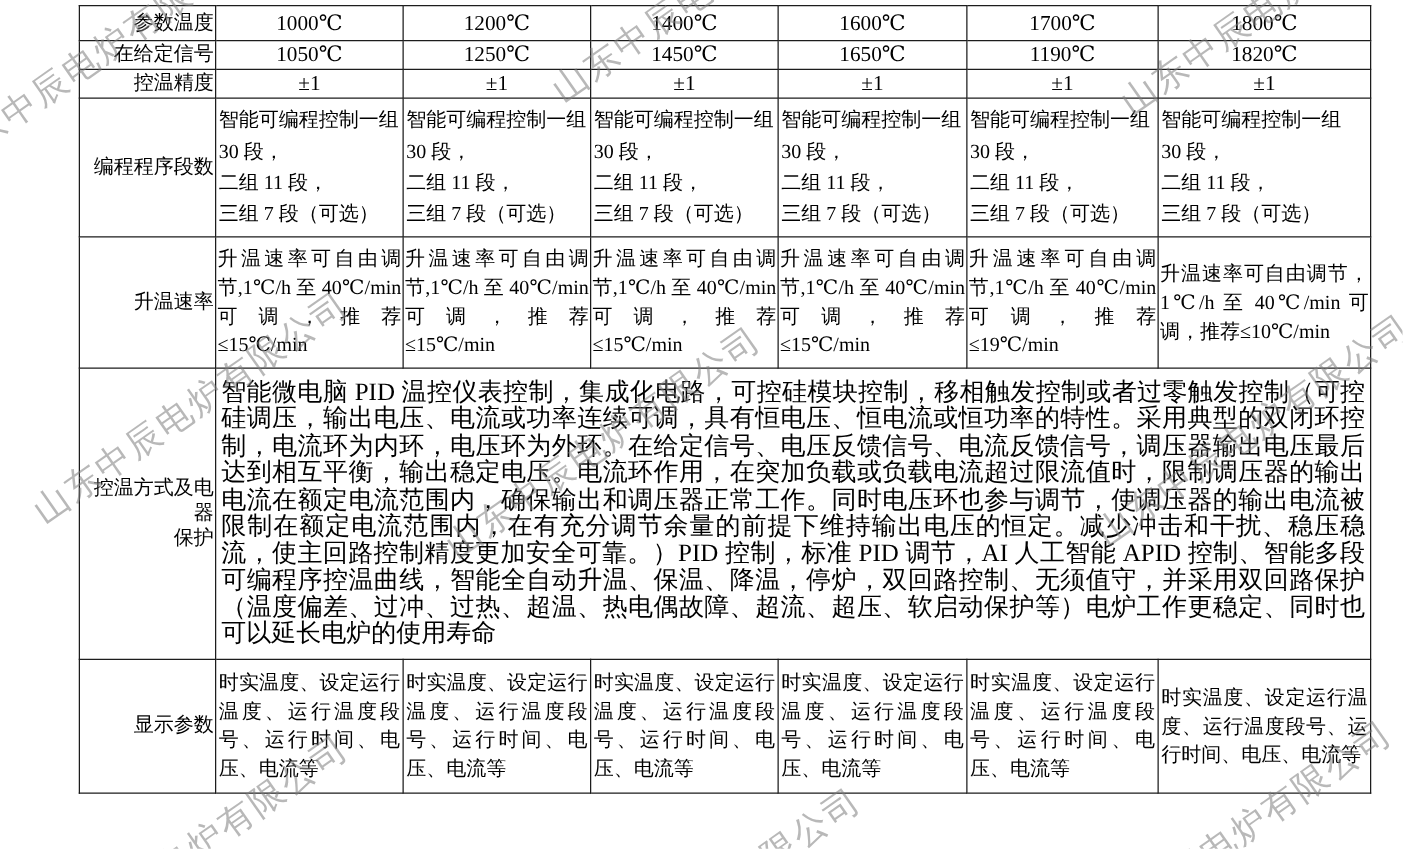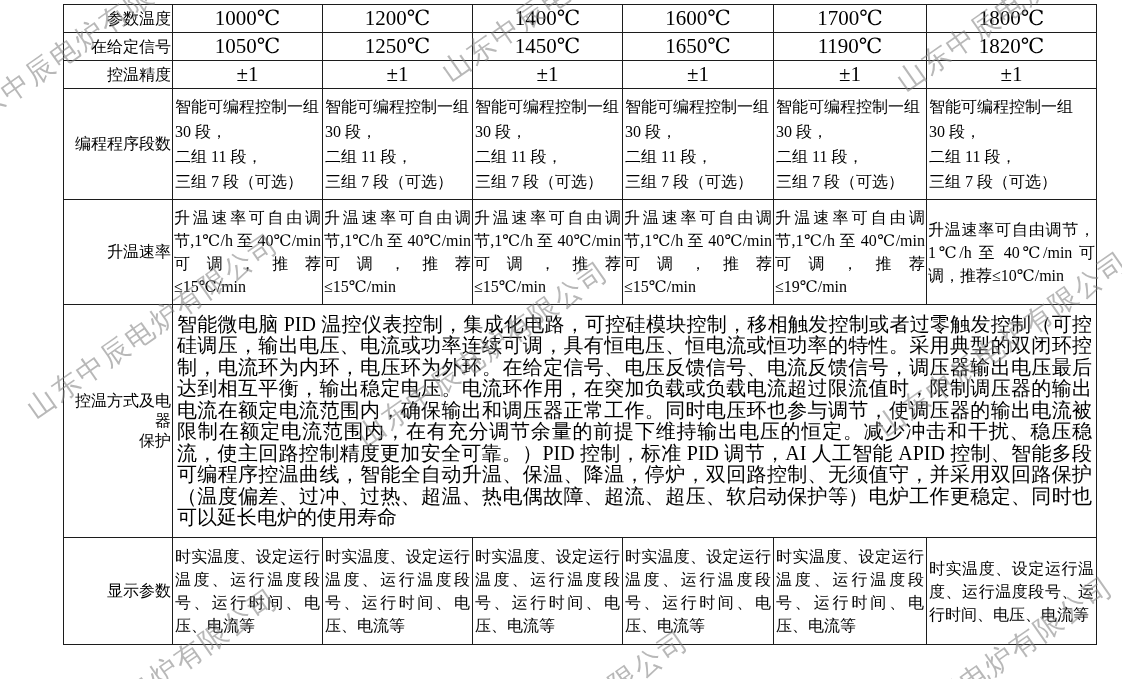--- a/index.html
+++ b/index.html
@@ -9,21 +9,21 @@
   }
   .stage { position:absolute; left:0; top:0; width:1122px; height:679px; overflow:hidden; }
 
   table.spec {
     position:absolute; left:63px; top:4px; width:1033px;
     border-collapse:collapse; table-layout:fixed; background:transparent;
   }
   td { border:1px solid #1c1c1c; overflow:hidden; vertical-align:middle; }
 
   td.rowhead { text-align:right; font-size:16px; line-height:20px; white-space:pre-line; }
-  td.val     { text-align:center; font-size:21px; }
+  td.val     { text-align:center; font-size:17px; }
   td.seg     { font-size:16px; line-height:25px; white-space:pre-line; padding:0 2px; text-align:left; }
   td.rate    { font-size:16px; line-height:23px; text-align:justify; padding:0 1px; }
   td.para    { font-size:20px; line-height:21.5px; text-align:justify; padding:0 4px; }
   td.disp    { font-size:16px; line-height:23px; text-align:justify; padding:0 2px; }
 
   .wm {
     position:absolute; white-space:nowrap; pointer-events:none; z-index:6;
     font-size:28px; letter-spacing:2px; color:rgba(125,125,125,0.55);
     transform:rotate(-35deg); transform-origin:0 50%;
     font-family:"DejaVu Sans","Liberation Sans",sans-serif;

